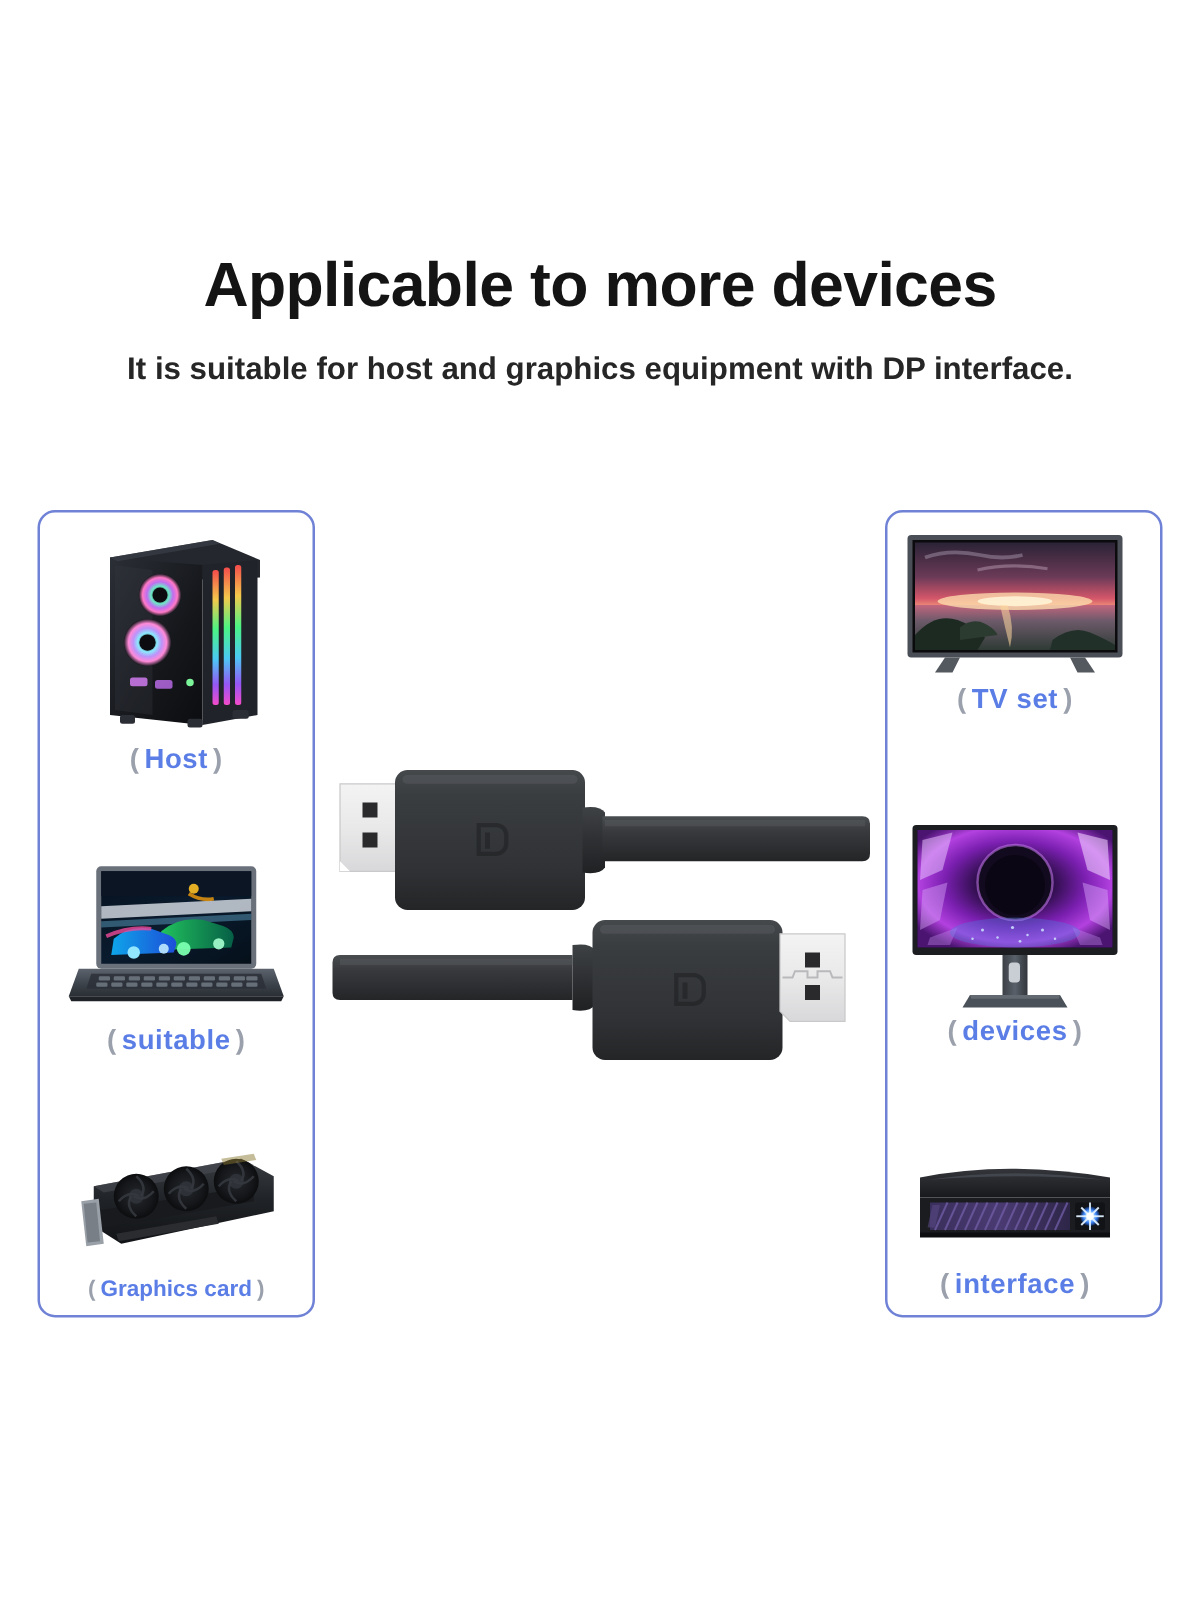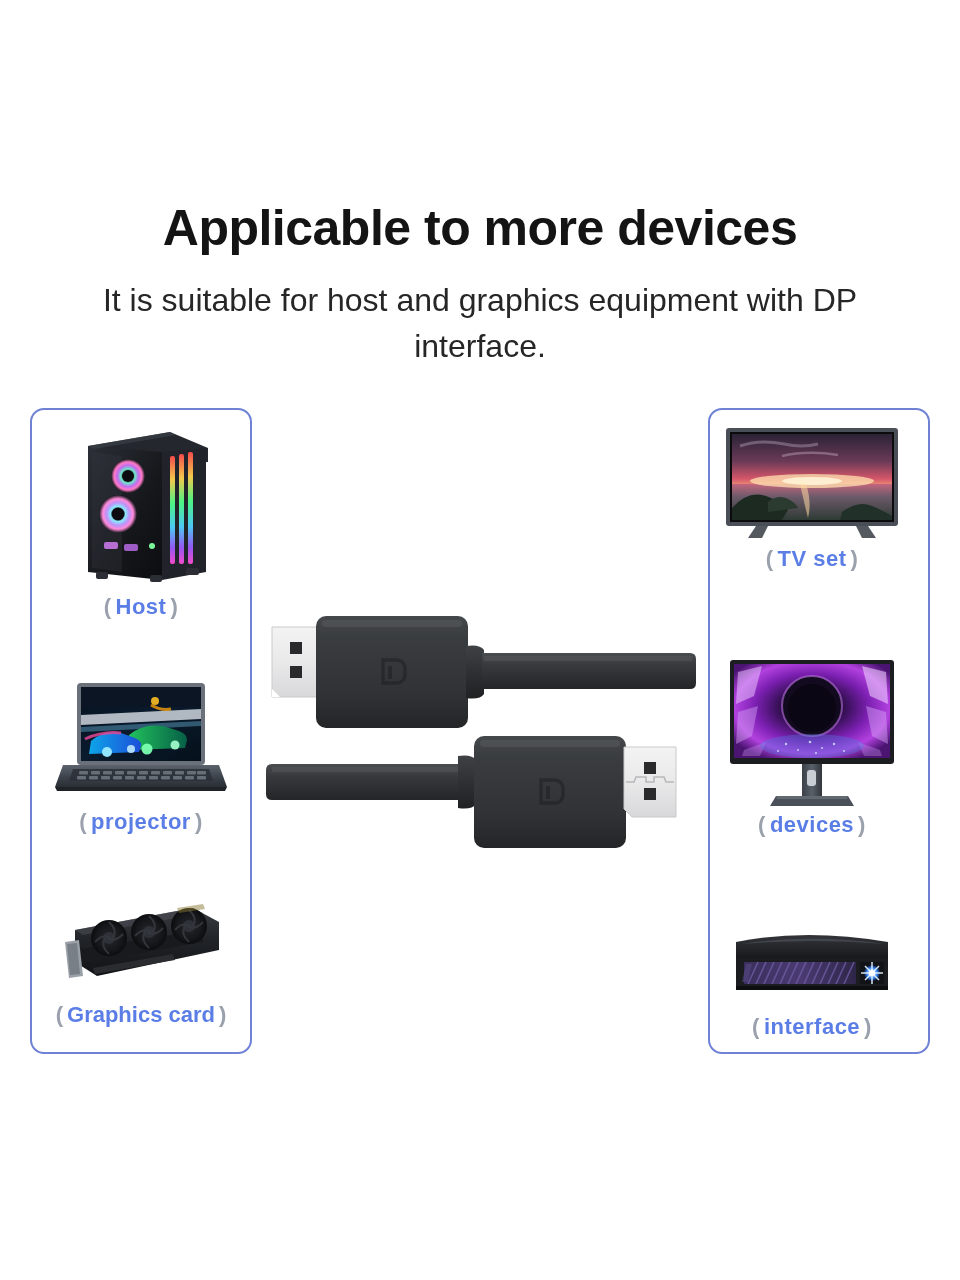--- a/index.html
+++ b/index.html
@@ -33,40 +33,40 @@
     font-weight: bold;
     color: #141414;
     letter-spacing: -0.5px;
     line-height: 1.06;
     margin: 0;
     font-family: "Liberation Sans", sans-serif;
   }
   .subtitle {
     margin: 22px auto 0 auto;
     width: 790px;
-    font-size: 32px;
-    font-weight: 400;
+    font-size: 25px;
+    font-weight: 700;
     color: #262626;
     line-height: 1.45;
     font-family: "Liberation Sans", sans-serif;
   }
 
   
   .panel {
     position: absolute;
     width: 222px;
     border: 2px solid #6f82d6;
     border-radius: 14px;
     background: #ffffff;
     box-sizing: border-box;
     display: flex;
     flex-direction: column;
     align-items: center;
   }
-  .panel-left  { left: 30px;  top: 408px; height: 646px; justify-content: space-between; padding: 12px 0 24px 0; }
+  .panel-left  { left: 30px;  top: 408px; height: 646px; justify-content: space-between; padding: 12px 0 10px 0; }
   .panel-right { left: 708px; top: 408px; height: 646px; justify-content: space-between; padding: 14px 14px 12px 0; }
 
   .cell {
     width: 100%;
     display: flex;
     flex-direction: column;
     align-items: center;
     justify-content: flex-start;
   }
   .cell-art {
@@ -80,21 +80,21 @@
     font-size: 22px;
     font-weight: bold;
     color: #9aa0ac;
     white-space: nowrap;
     letter-spacing: 0.5px;
   }
   .cell-label .lbl {
     color: #5b7ee6;
     margin: 0 4px;
   }
-  .cell-label.wide { font-size: 22px; letter-spacing: 0px; }
+  .cell-label.wide { font-size: 18px; letter-spacing: 0px; }
 
   
   svg { display: block; }
 
   
   .cable-wrap {
     position: absolute;
     left: 262px;
     top: 596px;
     width: 436px;
@@ -245,21 +245,21 @@
             <rect x="98" y="97" width="9" height="3.4" rx="1"></rect>
             <rect x="110" y="97" width="9" height="3.4" rx="1"></rect>
             <rect x="122" y="97" width="9" height="3.4" rx="1"></rect>
             <rect x="134" y="97" width="9" height="3.4" rx="1"></rect>
             <rect x="146" y="97" width="9" height="3.4" rx="1"></rect>
           </g>
           <path d="M4 108 L176 108 L174 112 L6 112 Z" fill="#1f2328"></path>
         </svg>
       </div>
       <div class="cell-label">
-        <span>(</span><span class="lbl">projector</span><span>)</span>
+        <span>(</span><span class="lbl">suitable</span><span>)</span>
       </div>
     </div>
 
     <div class="cell">
       <div class="cell-art">
         <svg width="176" height="104" viewBox="0 0 176 104">
           <defs>
             <linearGradient id="gpuBody" x1="0" y1="0" x2="0" y2="1">
               <stop offset="0%" stop-color="#3a3d42"></stop>
               <stop offset="45%" stop-color="#212428"></stop>

